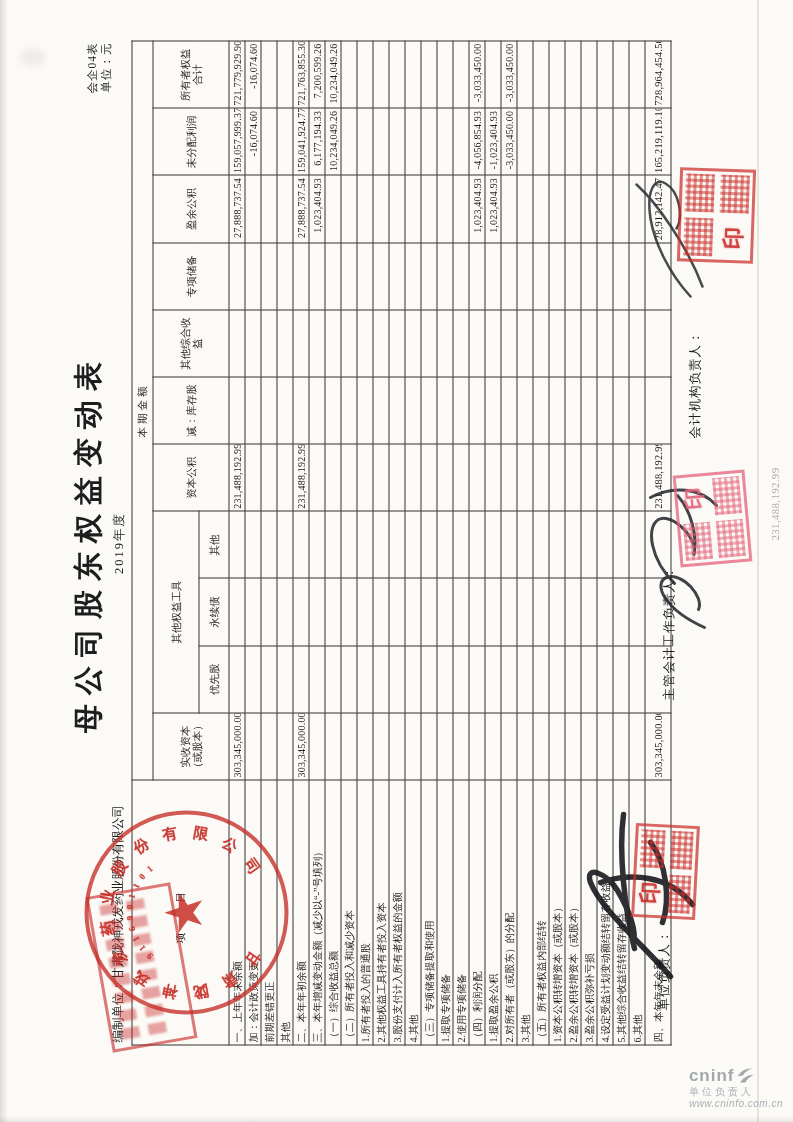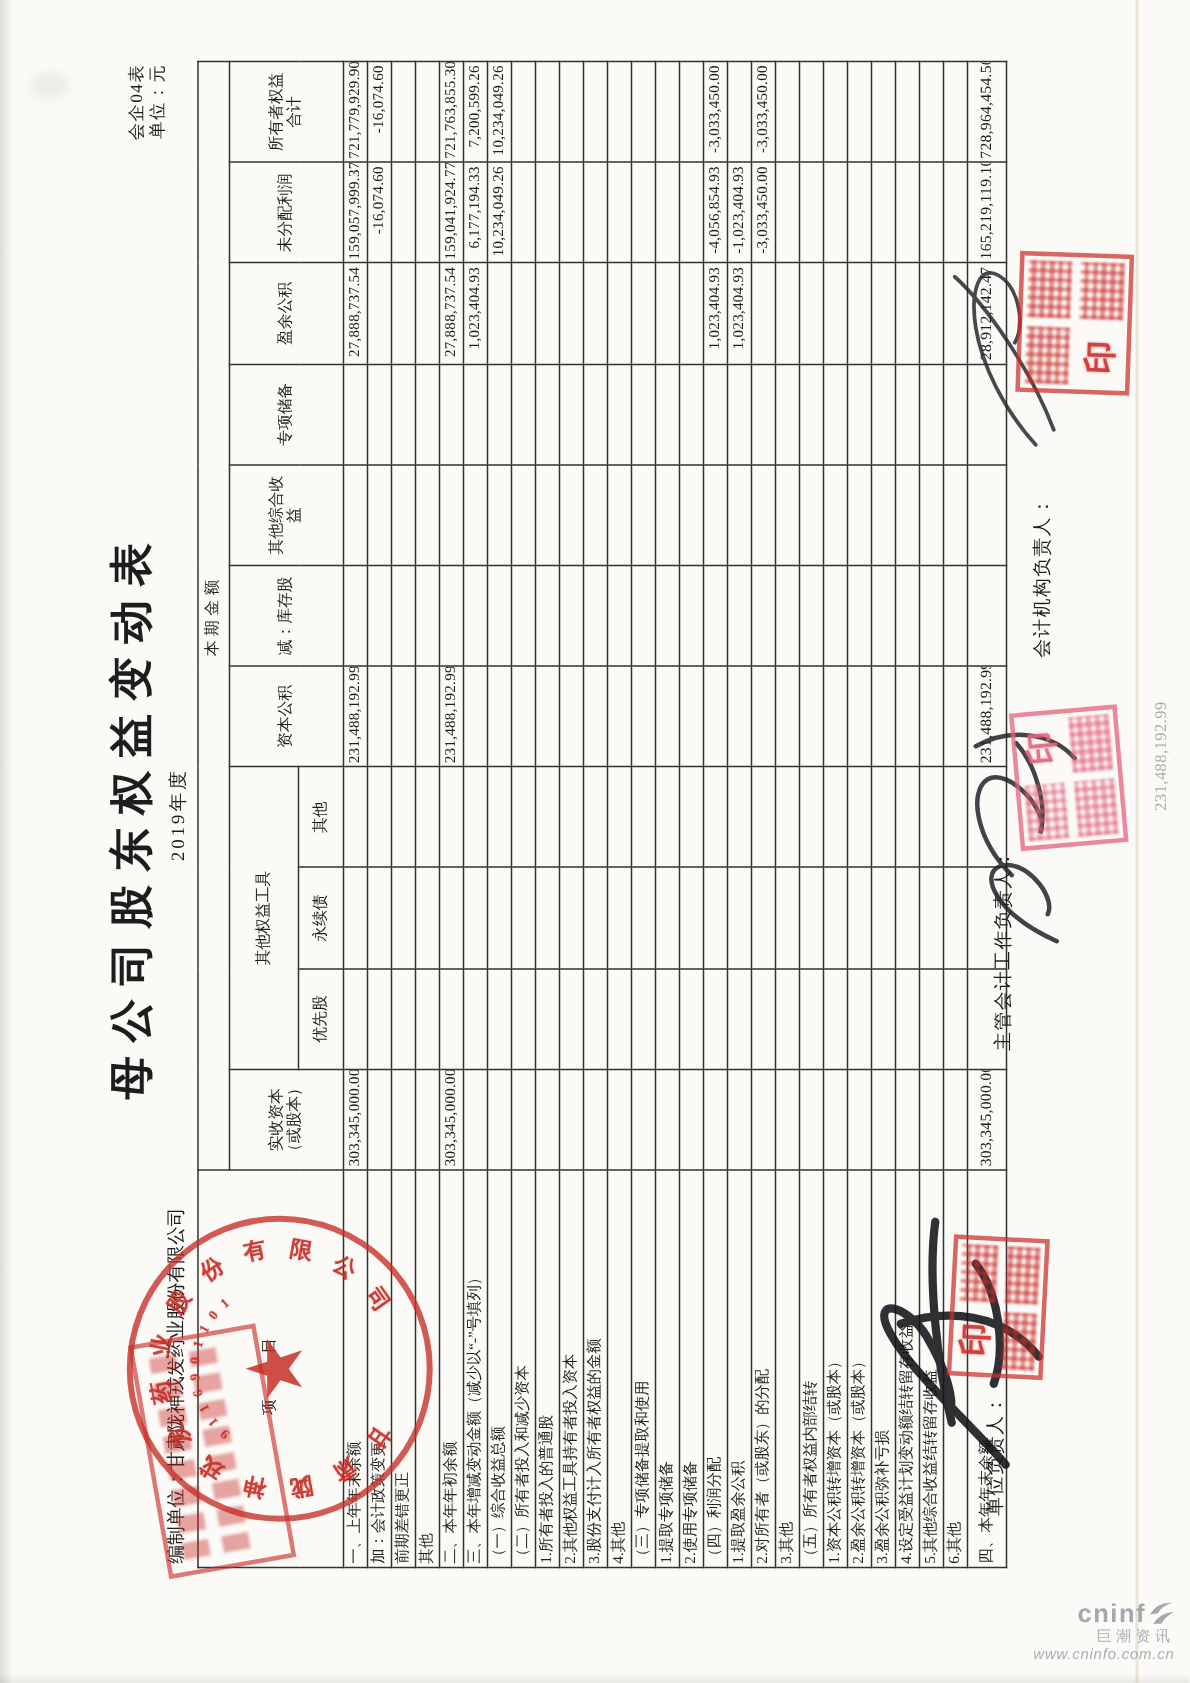--- a/index.html
+++ b/index.html
@@ -92,21 +92,21 @@
 
   .sig-svg{position:absolute;}
   #sig-unit{left:118px;top:572px;}
   #sig-chief{left:483px;top:632px;}
   #sig-dept{left:818px;top:628px;}
 
   .ghost-num{position:absolute;left:582px;top:768px;font-size:11px;color:rgba(110,105,95,.55);
     letter-spacing:.3px;}
 
   
-  .watermark{position:absolute;right:10px;bottom:12px;text-align:right;
+  .watermark{position:absolute;right:10px;bottom:12px;text-align:left;
     color:#a9aeb4;font-family:"Liberation Sans","DejaVu Sans",sans-serif;line-height:12px;margin-top:29px;}
   .wm-logo{font-size:17px;font-weight:bold;letter-spacing:1px;color:#a2a8ae;}
   .wm-swirl{display:inline-block;vertical-align:-3px;}
   .wm-cn{font-size:10px;letter-spacing:3px;margin-top:1px;}
   .wm-url{font-size:10px;letter-spacing:.5px;font-style:italic;}
 </style>
 </head>
 <body>
 
 <div class="edge-shade-left"></div>
@@ -612,15 +612,15 @@
   </div>
 
   <span class="ghost-num">231,488,192.99</span>
 </div>
 
 <div class="watermark">
   <div class="wm-logo"><span>cninf</span><span class="wm-swirl"><svg width="19" height="17" viewBox="0 0 24 22" fill="#a2a8ae">
           <path d="M3 12 Q10 1 22 2 Q13 5 10 11 Z"></path>
           <path d="M6 20 Q13 10 24 10 Q16 14 13 20 Z"></path>
         </svg></span></div>
-  <div class="wm-cn">巨潮资讯</div>
+  <div class="wm-cn">单位负责人</div>
   <div class="wm-url">www.cninfo.com.cn</div>
 </div>
 
 </body></html>

